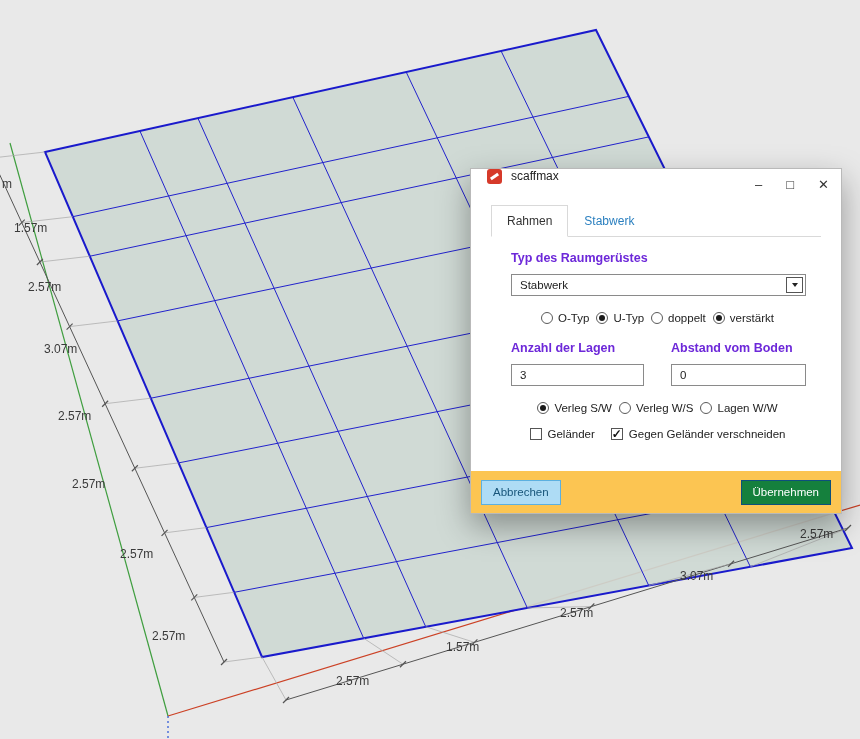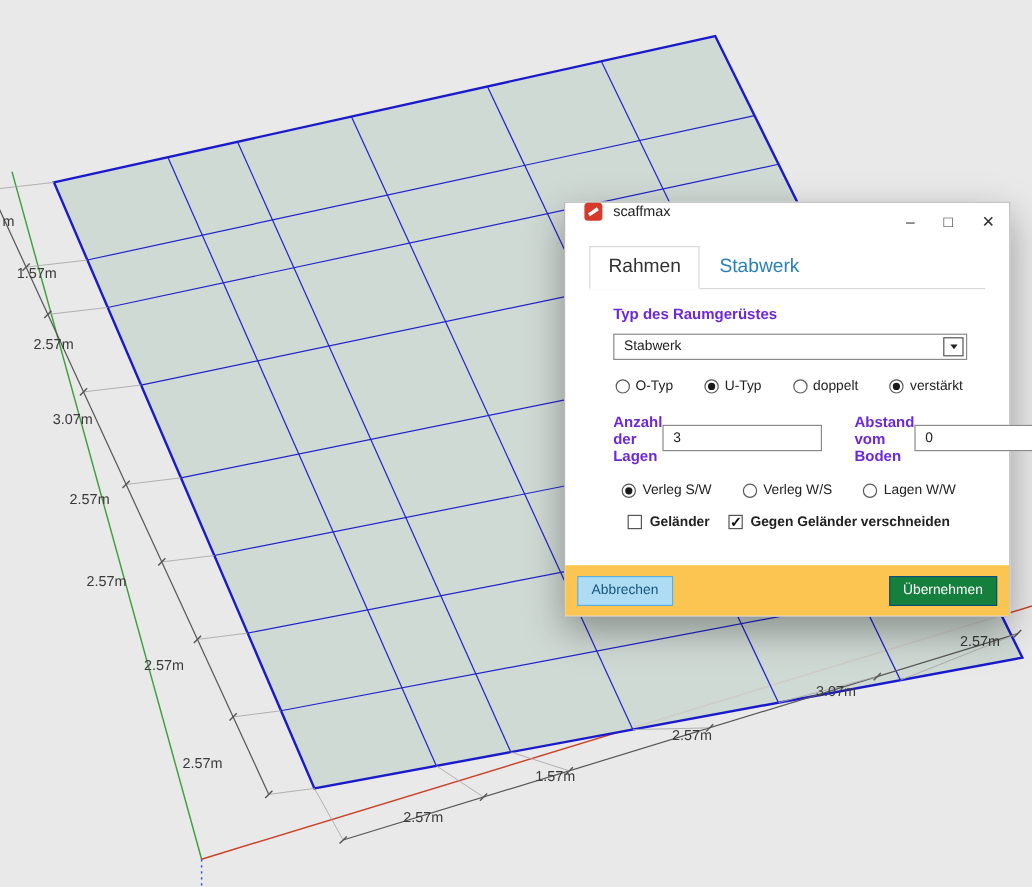--- a/index.html
+++ b/index.html
@@ -10,45 +10,45 @@
   .dialog{position:absolute;left:470px;top:168px;width:372px;height:346px;background:#fff;
           border:1px solid #b9b9b9;box-shadow:0 12px 30px rgba(0,0,0,.35);}
   .titlebar{height:30px;display:flex;padding:0 12px 0 16px;}
   .app-icon{width:15px;height:15px;background:#d63a2a;border-radius:3px;margin-right:9px;position:relative;flex:0 0 auto;}
   .app-icon::after{content:"";position:absolute;left:3px;top:6px;width:9px;height:3px;background:#fff;transform:rotate(-35deg);}
   .title-text{font-size:12px;color:#222;}
   .win-btns{margin-left:auto;display:flex;gap:24px;align-items:center;}
   .win-btn{font-size:13px;color:#333;line-height:1;cursor:default;}
 
   .tabs{display:flex;margin:6px 20px 0;border-bottom:1px solid #d9d9d9;}
-  .tab{padding:8px 15px;font-size:16px;color:#2a7fbf;margin-bottom:-1px;border:1px solid transparent;}
+  .tab{padding:8px 15px;font-size:12px;color:#2a7fbf;margin-bottom:-1px;border:1px solid transparent;}
   .tab.on{color:#333;background:#fff;border:1px solid #d9d9d9;border-bottom:1px solid #fff;}
 
   .content{padding:0 37px 0 40px;}
   .section-label{font-weight:bold;font-size:12.5px;color:#6d28d9;margin-top:14px;}
   .fields-row .section-label{margin-top:0;}
   .dropdown{width:295px;height:22px;border:1px solid #8a8a8a;margin-top:9px;display:flex;align-items:center;
             padding-left:8px;font-size:11.5px;color:#222;position:relative;background:#fff;}
   .dd-btn{position:absolute;right:2px;top:2px;width:17px;height:16px;border:1px solid #555;
           display:flex;align-items:center;justify-content:center;background:#fff;}
   .caret{width:0;height:0;border-left:3.5px solid transparent;border-right:3.5px solid transparent;border-top:4.5px solid #222;}
 
-  .radio-row{display:flex;justify-content:center;align-items:center;gap:26px;margin-top:16px;font-size:11.5px;color:#222;}
+  .radio-row{display:flex;justify-content:center;align-items:center;gap:7px;margin-top:16px;font-size:11.5px;color:#222;}
   .radio-item{display:flex;align-items:center;}
   .radio{width:12px;height:12px;border:1px solid #5a5a5a;border-radius:50%;background:#fff;margin-right:5px;position:relative;flex:0 0 auto;}
   .radio.on::after{content:"";position:absolute;left:2px;top:2px;width:6px;height:6px;border-radius:50%;background:#1a1a1a;}
 
   .fields-row{display:flex;gap:27px;margin-top:17px;}
-  .field{display:flex;}
+  .field{display:flex;flex-direction:column;}
   .field input{width:133px;height:22px;border:1px solid #8a8a8a;margin-top:9px;font-size:11.5px;
                padding-left:8px;font-family:"Liberation Sans",sans-serif;color:#222;}
   .field:last-child input{width:135px;}
 
   .check-row{display:flex;justify-content:center;align-items:center;gap:16px;margin-top:14px;font-size:11.5px;color:#222;}
-  .check-item{display:flex;align-items:center;font-weight:bold;}
+  .check-item{display:flex;align-items:center;}
   .checkbox{width:12px;height:12px;border:1px solid #555;background:#fff;margin-right:6px;position:relative;flex:0 0 auto;}
   .checkbox.on::after{content:"✓";position:absolute;left:0px;top:-2px;font-size:12px;font-weight:bold;color:#111;}
 
   .footer{position:absolute;left:0;right:0;bottom:0;height:42px;background:#fcc552;
           display:flex;align-items:center;justify-content:space-between;gap:8px;padding:0 10px;}
   .btn{height:25px;padding:0 11px;font-size:11.5px;border:1px solid;display:flex;align-items:center;cursor:default;}
   .btn.sec{background:#aedcf5;border-color:#5cb0e0;color:#17557a;}
   .btn.pri{background:#1b6fa5;border-color:#0d4f7c;color:#fff;}
 </style>
 </head>

